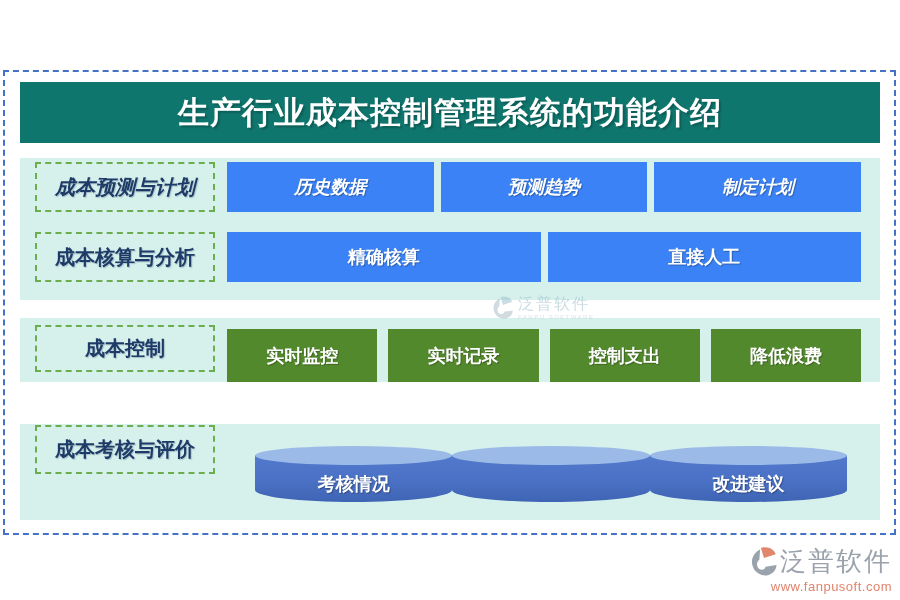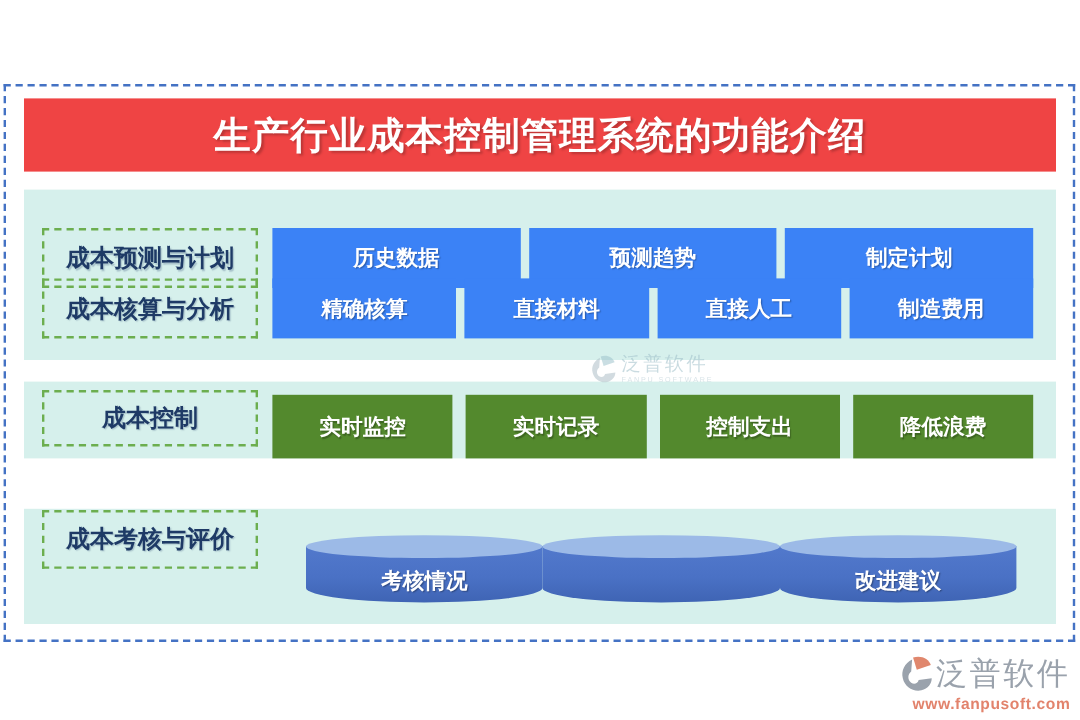--- a/index.html
+++ b/index.html
@@ -9,21 +9,21 @@
     background:#ffffff;
     font-family:"Liberation Sans","DejaVu Sans",sans-serif;
     overflow:hidden;
   }
   .outer-border {
     position:absolute; left:3px; top:70px; width:893px; height:465px;
     border:2px dashed #4472c4;
   }
   .title-bar {
     position:absolute; left:20px; top:82px; width:860px; height:61px;
-    background:#ef4444;
+    background:#0f766e;
     display:flex; align-items:center; justify-content:center;
   }
   .title-bar .title-text {
     color:#ffffff; font-size:31px; font-weight:700; letter-spacing:1px;
     text-shadow:2px 2px 2px rgba(0,0,0,0.22);
   }
   .section {
     position:absolute; left:20px; width:860px; background:#d6f0ec;
   }
   .section-1 { top:158px; height:142px; }
@@ -84,47 +84,45 @@
   .cw-brand { font-size:16px; color:#9fbfc9; letter-spacing:2px; }
   .cw-sub { font-size:6px; color:#b9cdd5; letter-spacing:1.5px; margin-top:2px; }
   
   .footer-logo {
     position:absolute; right:8px; top:544px; width:150px;
     display:flex; flex-direction:column; align-items:flex-end;
   }
   .fl-row { display:flex; align-items:center; }
   .fl-row svg { width:28px; height:32px; margin-right:2px; }
   .fl-brand { font-size:26px; color:#9aa2ac; letter-spacing:2px; }
-  .fl-url { font-size:13px; font-weight:700; color:#e2836c; margin-top:0px; letter-spacing:0.5px; }
+  .fl-url { font-size:13px; font-weight:400; color:#e2836c; margin-top:0px; letter-spacing:0.5px; }
 </style>
 </head>
 <body>
 
 <div class="outer-border"></div>
 
 <div class="title-bar">
   <div class="title-text">生产行业成本控制管理系统的功能介绍</div>
 </div>
 
 <div class="section section-1">
-  <div class="func-row" style="top:32px;">
+  <div class="func-row" style="top:4px;font-style:italic;">
     <div class="label-box">成本预测与计划</div>
     <div class="items">
       <div class="item-btn green">历史数据</div>
       <div class="item-btn green">预测趋势</div>
       <div class="item-btn green">制定计划</div>
     </div>
   </div>
   <div class="func-row" style="top:74px;">
     <div class="label-box">成本核算与分析</div>
     <div class="items">
       <div class="item-btn green">精确核算</div>
-      <div class="item-btn green">直接材料</div>
       <div class="item-btn green">直接人工</div>
-      <div class="item-btn green">制造费用</div>
     </div>
   </div>
 </div>
 
 <div class="section section-2">
   <div class="func-row" style="top:11px; height:53px;">
     <div class="label-box" style="height:47px; align-self:flex-start; margin-top:-4px;">成本控制</div>
     <div class="items items-olive">
       <div class="item-btn olive">实时监控</div>
       <div class="item-btn olive">实时记录</div>

